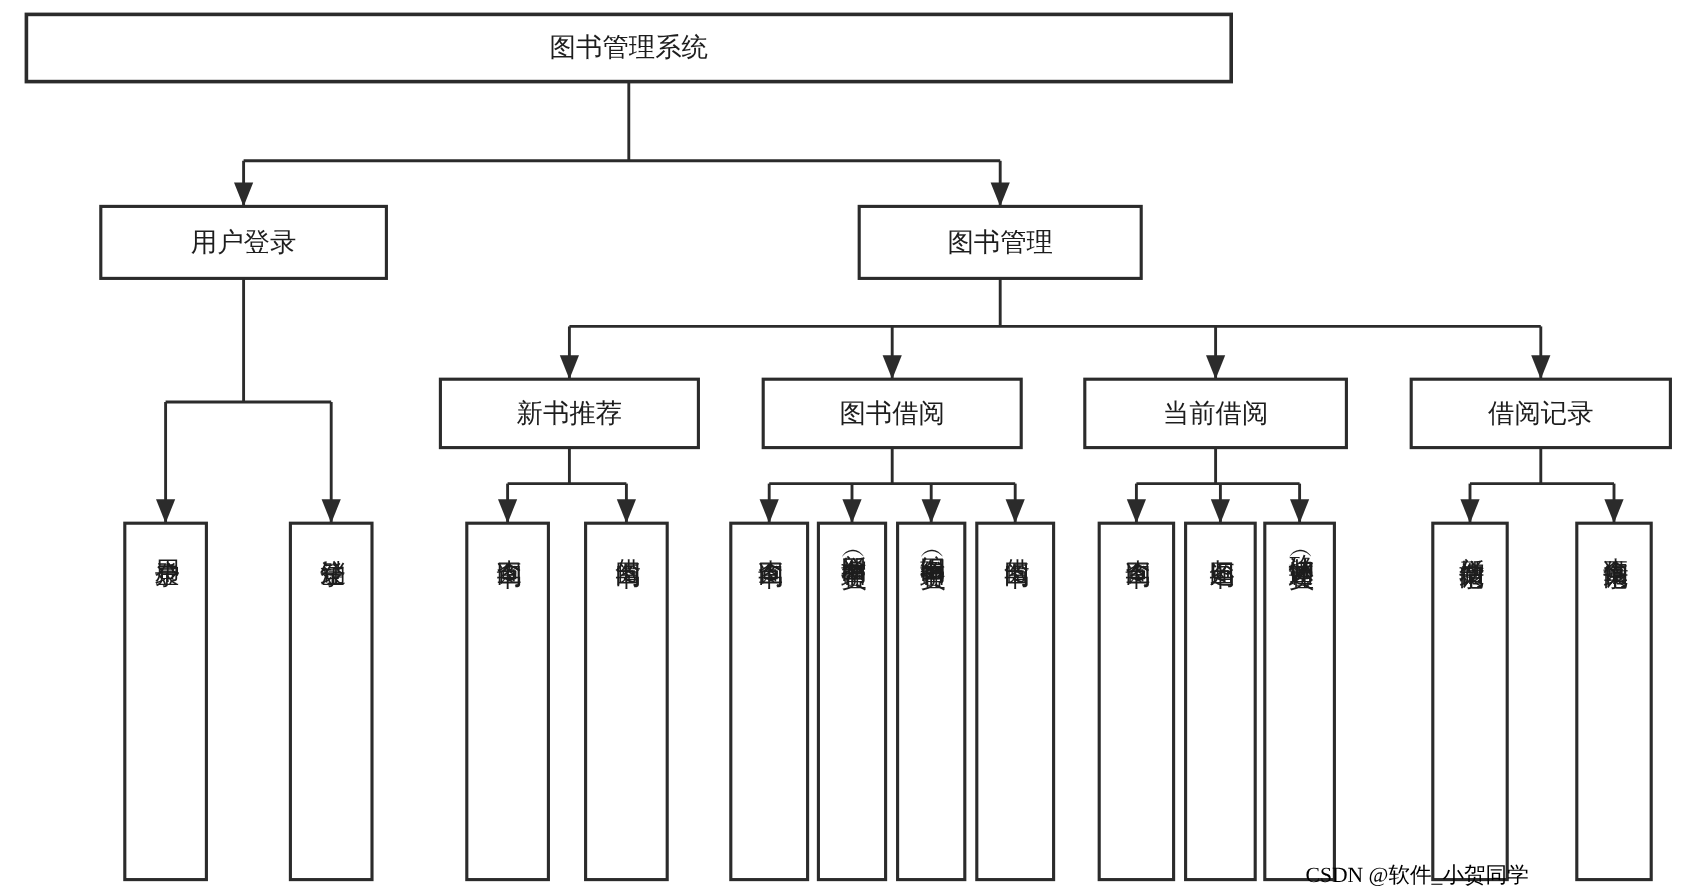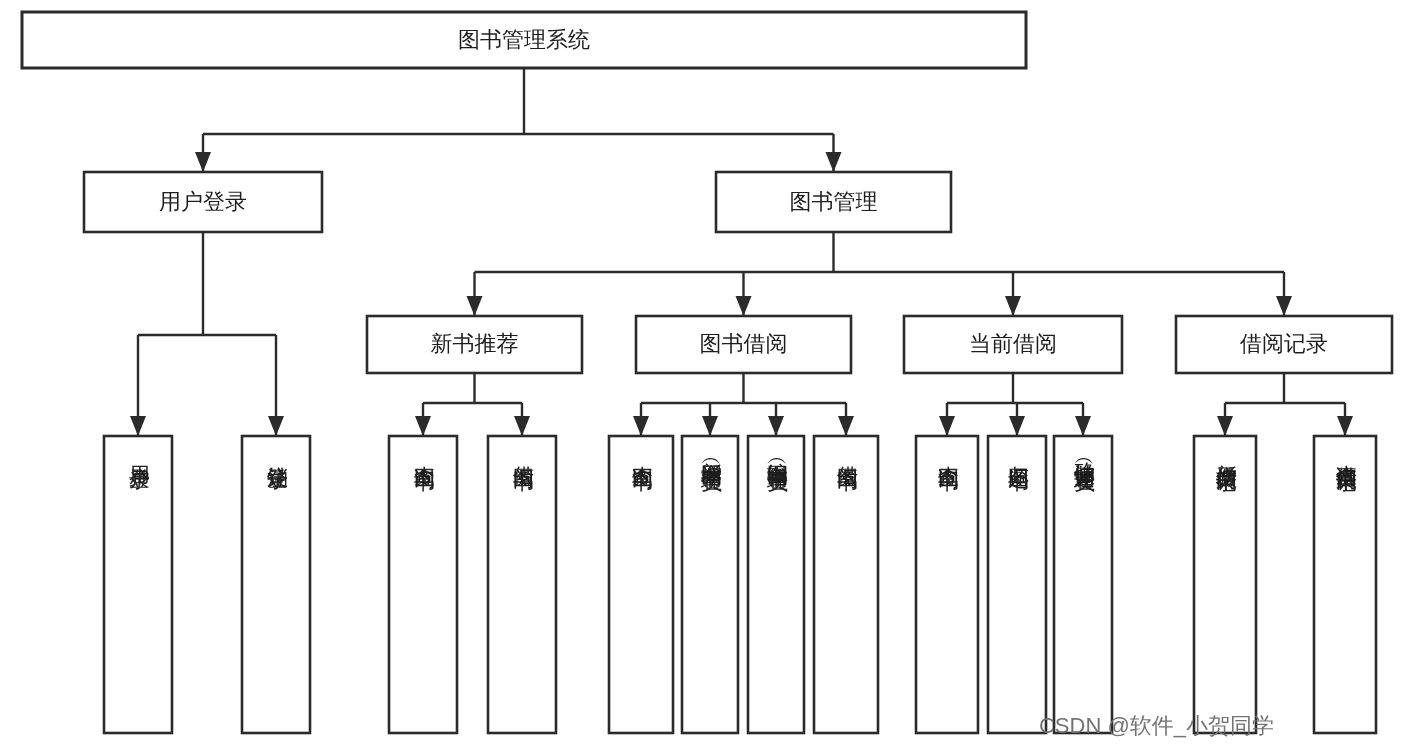--- a/index.html
+++ b/index.html
@@ -56,23 +56,23 @@
   .node-label.v {
     font-size: 21px;
     writing-mode: vertical-rl;
     text-orientation: upright;
     letter-spacing: 1.5px;
   }
   .watermark {
     position: absolute;
     right: 8px;
     bottom: 6px;
-    font-family: Liberation Sans, sans-serif;
-    font-size: 22px;
-    color: #737373;
+    font-family: Liberation Serif, serif;
+    font-size: 18px;
+    color: #000000;
     white-space: nowrap;
     user-select: none;
   }
 </style>
 </head>
 <body>
 
 <div id="diagram-root">
   <svg id="chart" viewBox="0 0 1405 747">
     <g id="connector-layer">

